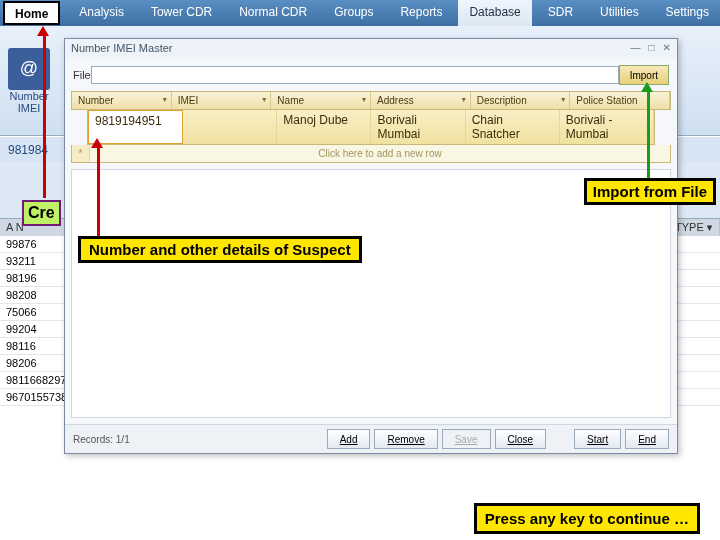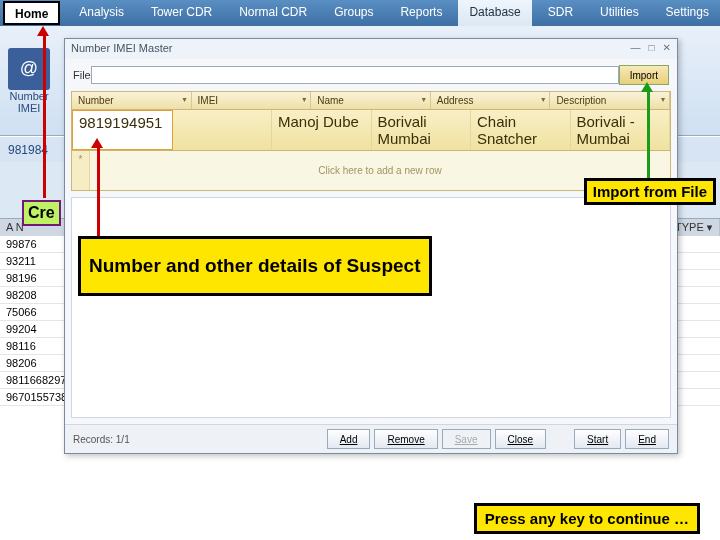--- a/index.html
+++ b/index.html
@@ -37,39 +37,39 @@
   .modal-title .wbtns { display:flex; gap:8px; color:#678; font-size:10px; }
   .modal-toolbar { display:flex; padding:6px 8px; align-items:center; }
   .modal-toolbar label { font-size:11px; color:#333; }
   .modal-toolbar input { flex:1; height:18px; border:1px solid #9ab; font-size:11px; padding:0 4px; background:#fff; }
   .imp-btn { height:20px; font-size:10px; padding:0 10px; border:1px solid #8a6; background:linear-gradient(#f8e9b8,#e7cf7a); cursor:pointer; }
 
   .col-head { display:flex; background:linear-gradient(#f9f2d8,#efe0a8); border:1px solid #c9b87a; font-size:10px; margin:0 6px; }
   .col-head > div { flex:1; padding:3px 6px; border-right:1px solid #d8c88c; position:relative; color:#4a3a10; }
   .col-head .flt { position:absolute; right:4px; top:3px; color:#7a6a30; font-size:8px; }
 
-  .data-row { display:flex; background:linear-gradient(#f8efc6,#f0e2a0); border:1px solid #c9b87a; border-top:none; font-size:15px; margin:0 6px; }
+  .data-row { display:flex; background:linear-gradient(#f8efc6,#f0e2a0); border:1px solid #c9b87a; border-top:none; font-size:12px; margin:0 22px;justify-content:flex-end; }
   .data-row > div { flex:1; padding:3px 6px; border-right:1px solid #e4d69c; color:#3a2f0a; }
   .data-row.sel > div:first-child { background:#fff; border:1px solid #e2a030; }
 
   .add-row { display:flex; border:1px solid #c9b87a; border-top:none; font-size:10px; margin:0 6px; color:#a29460; }
   .add-row > div:first-child { width:18px; text-align:center; padding:3px 0; background:#f6edc4; border-right:1px solid #e4d69c;}
-  .add-row > div:last-child { flex:1; text-align:center; padding:14px 0; background:#faf6e4; }
+  .add-row > div:last-child { flex:1; text-align:center; padding:3px 0; background:#faf6e4; }
 
   .modal-body { flex:1; background:#fff; margin:6px; border:1px solid #cfd7e2; }
 
   .modal-footer { display:flex; align-items:center; padding:4px 8px; gap:4px; background:#eef1f6; border-top:1px solid #cfd7e2; font-size:10px; color:#555; }
   .modal-footer .spacer { flex:1; }
   .mf-btn { height:20px; font-size:10px; padding:0 12px; border:1px solid #9ab; background:linear-gradient(#fefefe,#e3e9f2); cursor:pointer;text-decoration:underline; }
   .mf-btn.disabled { color:#aaa; background:#eef1f6; }
 
   
   .ann { position:absolute; background:#ffe600; border:3px solid #000; font-weight:bold; padding:2px 6px; z-index:40; font-size:15px; }
   .ann-import { right:4px; top:178px; }
-  .ann-details { left:78px; top:236px; font-size:19px; padding:16px 8px; }
+  .ann-details { left:78px; top:236px; font-size:15px; padding:2px 8px; }
   .ann-press { right:20px; bottom:6px; font-size:15px; padding:4px 8px; }
 
   
   .arrow-line { position:absolute; z-index:35; }
   .arrow-red  { background:#cc0000; }
   .arrow-grn  { background:#1a9c1a; }
   .arrow-head-up { width:0; height:0; border-left:6px solid transparent; border-right:6px solid transparent; }
   .ah-red { border-bottom:10px solid #cc0000; }
   .ah-grn { border-bottom:10px solid #1a9c1a; }
 
@@ -210,20 +210,21 @@
     <input type="text" value="" style="">
     <button class="imp-btn">Import</button>
   </div>
 
   <div class="col-head">
     <div><span>Number</span><span class="flt">▾</span></div>
     <div><span>IMEI</span><span class="flt">▾</span></div>
     <div><span>Name</span><span class="flt">▾</span></div>
     <div><span>Address</span><span class="flt">▾</span></div>
     <div><span>Description</span><span class="flt">▾</span></div>
+    <div><span>Police Station</span></div>
   </div>
   <div class="data-row sel">
     <div>9819194951</div>
     <div></div>
     <div>Manoj Dube</div>
     <div>Borivali Mumbai</div>
     <div>Chain Snatcher</div>
     <div>Borivali - Mumbai</div>
   </div>
   <div class="add-row">

